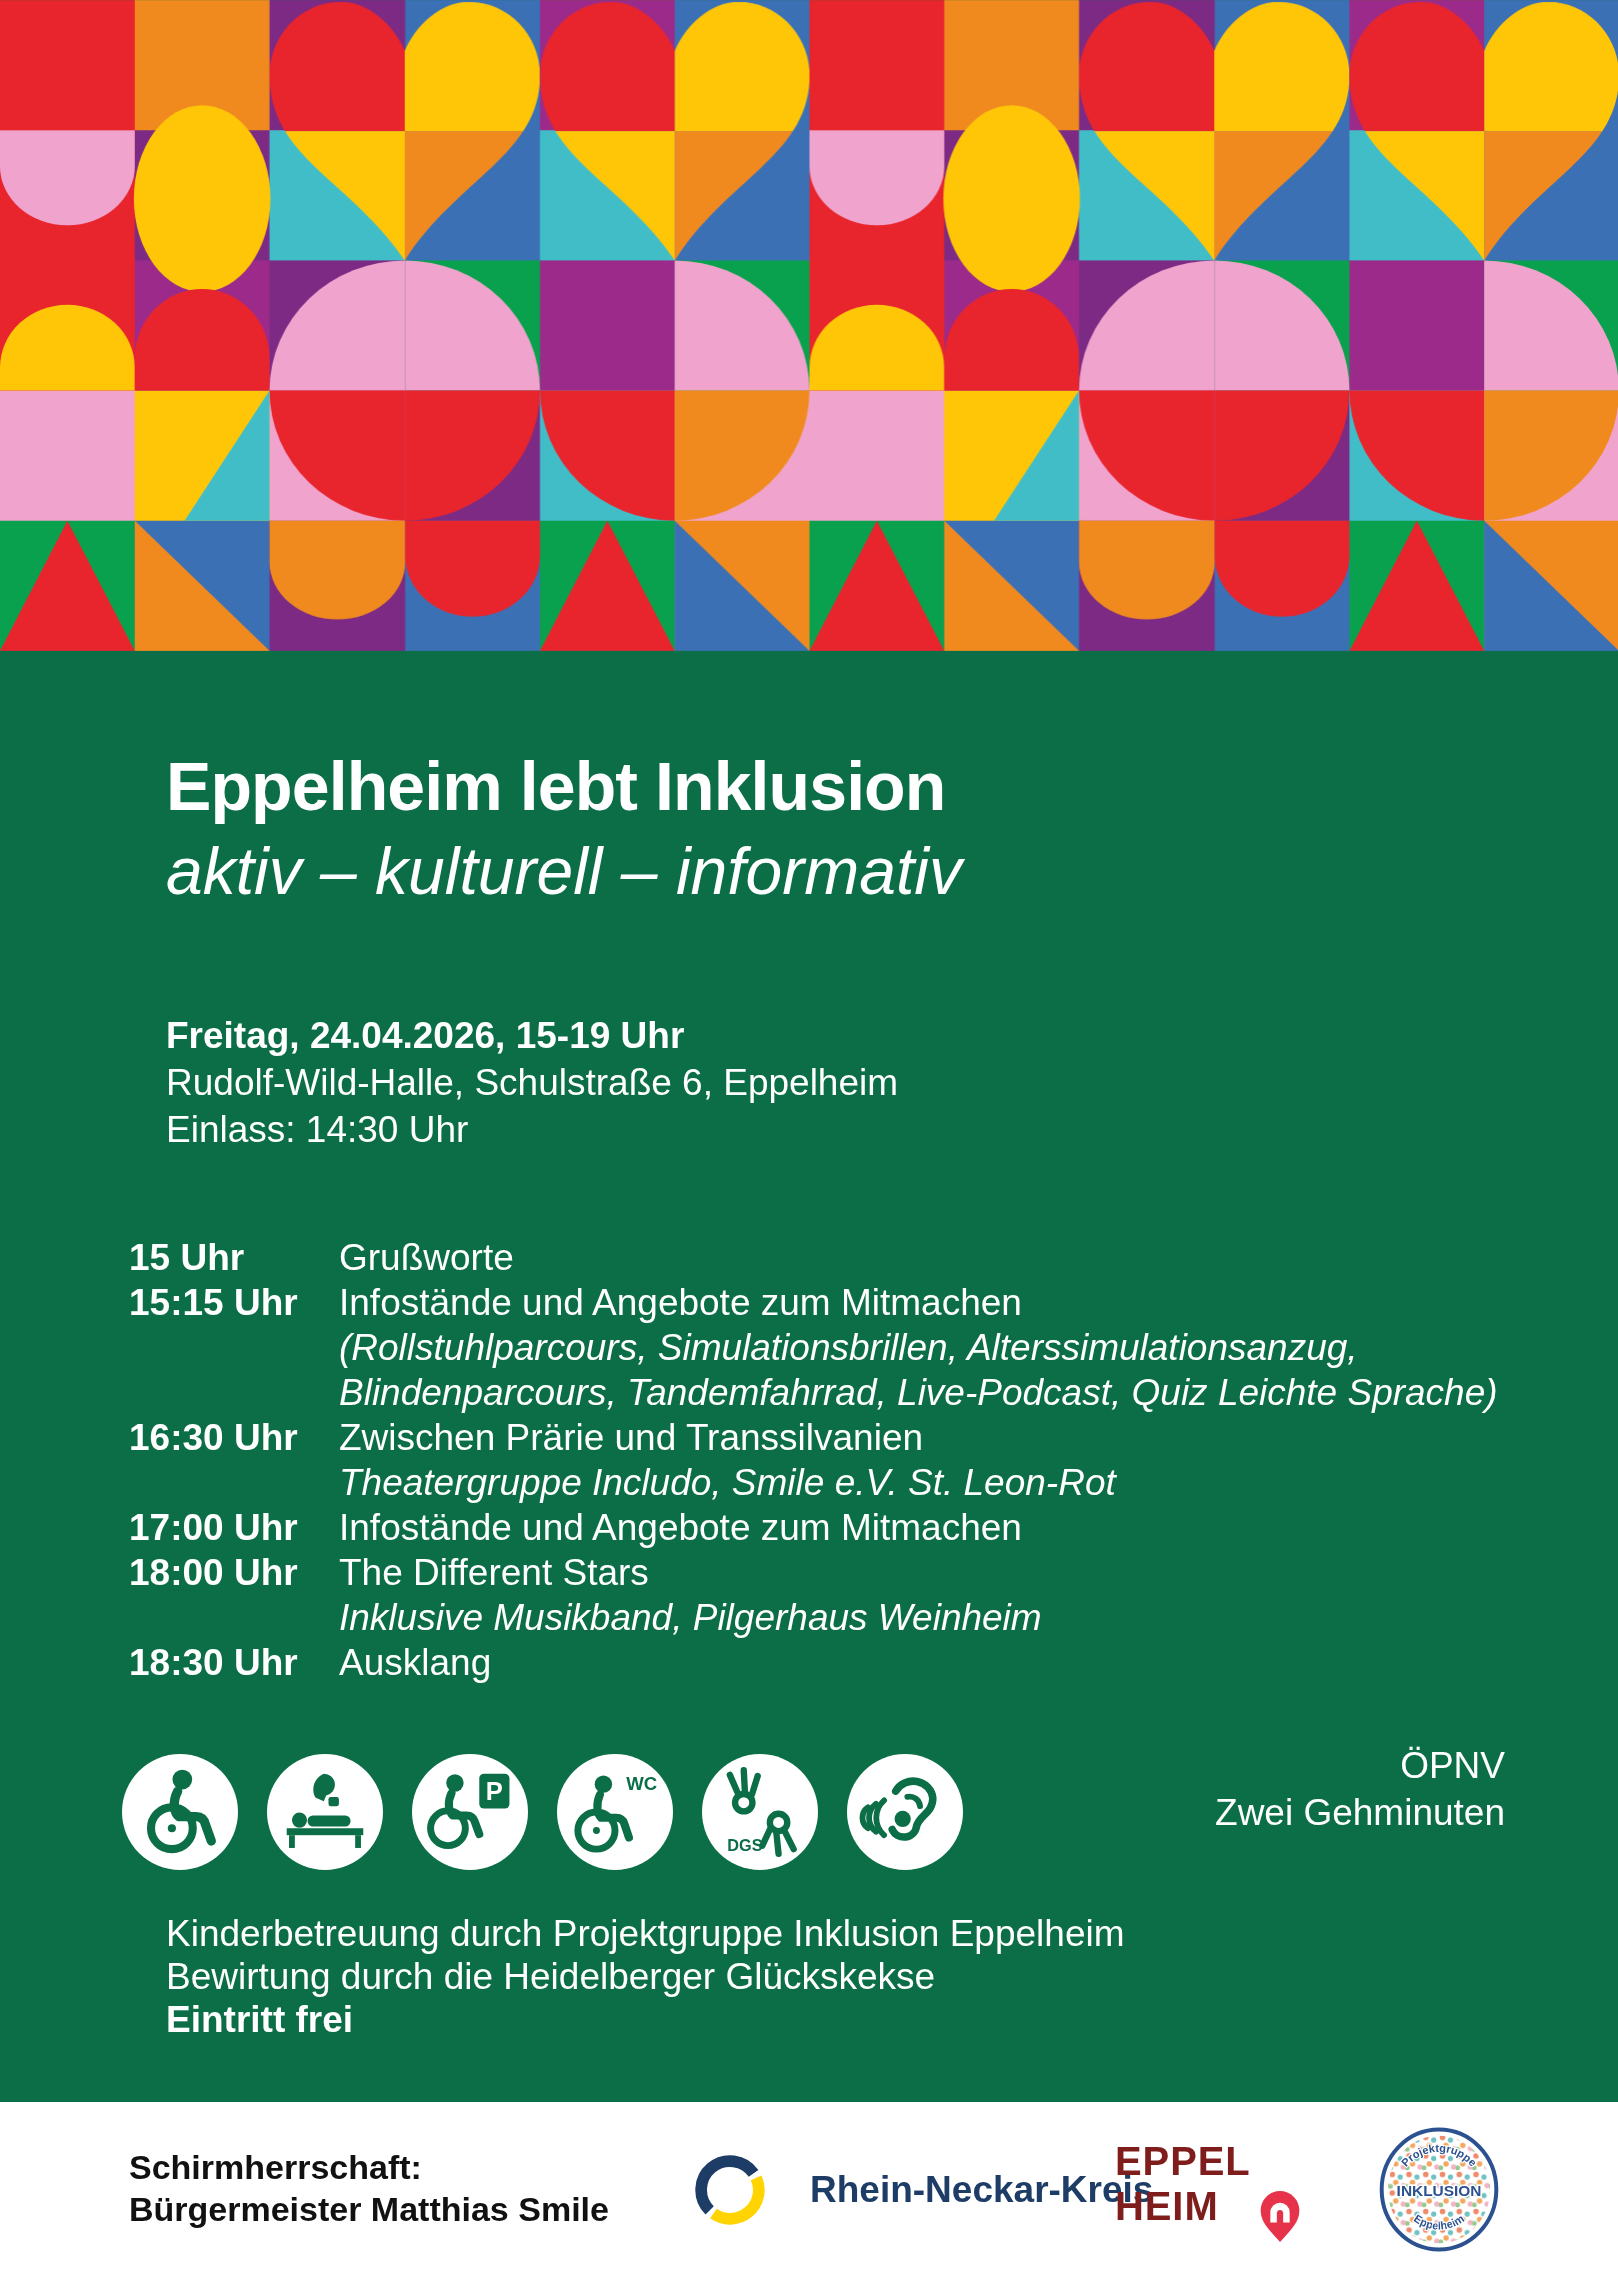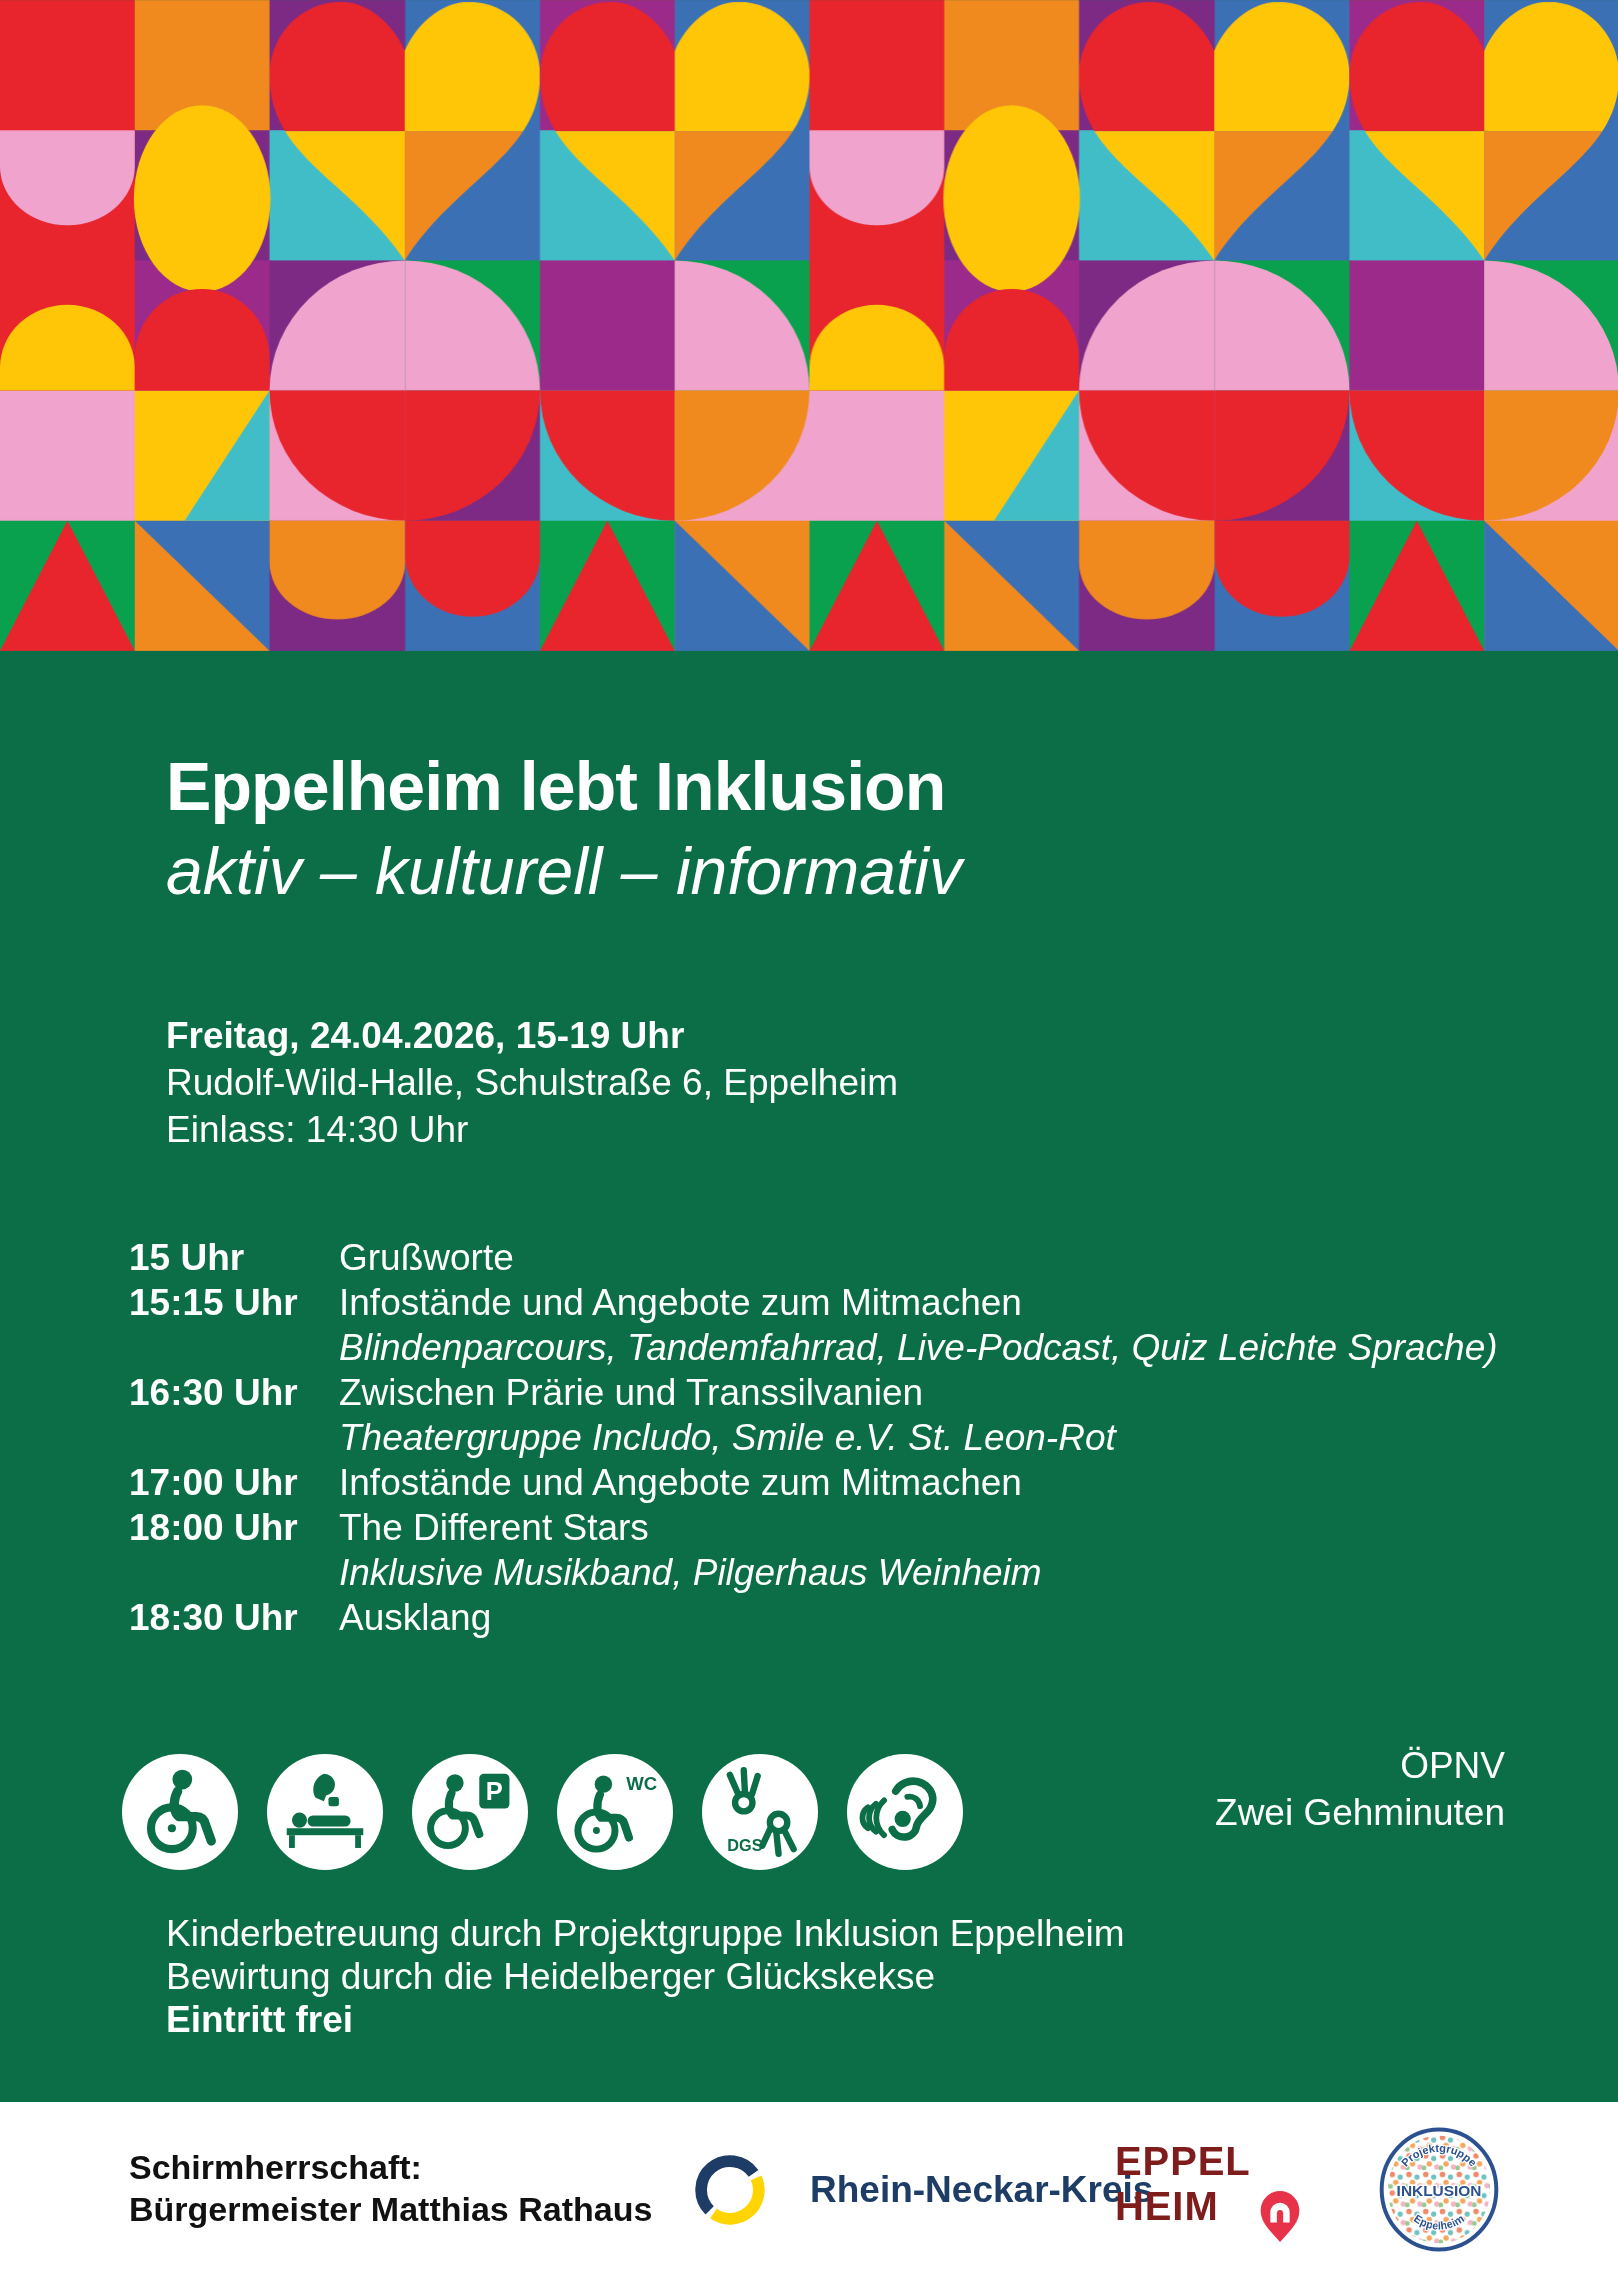--- a/index.html
+++ b/index.html
@@ -157,20 +157,24 @@
     <div class="sched-row">
       <span class="t">15 Uhr</span>
       <span class="d">Grußworte</span>
     </div>
     <div class="sched-row">
       <span class="t">15:15 Uhr</span>
       <span class="d">Infostände und Angebote zum Mitmachen</span>
     </div>
     <div class="sched-row">
       <span class="t"></span>
+      <span class="d it">(Rollstuhlparcours, Simulationsbrillen, Alterssimulationsanzug,</span>
+    </div>
+    <div class="sched-row">
+      <span class="t"></span>
       <span class="d it">Blindenparcours, Tandemfahrrad, Live-Podcast, Quiz Leichte Sprache)</span>
     </div>
     <div class="sched-row">
       <span class="t">16:30 Uhr</span>
       <span class="d">Zwischen Prärie und Transsilvanien</span>
     </div>
     <div class="sched-row">
       <span class="t"></span>
       <span class="d it">Theatergruppe Includo, Smile e.V. St. Leon-Rot</span>
     </div>
@@ -262,21 +266,21 @@
 
   <div class="info-block">
     <div class="nowrap">Kinderbetreuung durch Projektgruppe Inklusion Eppelheim</div>
     <div class="nowrap">Bewirtung durch die Heidelberger Glückskekse</div>
     <div class="nowrap b">Eintritt frei</div>
   </div>
 
   <div class="footer">
     <div class="patron">
       <div>Schirmherrschaft:</div>
-      <div>Bürgermeister Matthias Rathaus</div>
+      <div>Bürgermeister Matthias Smile</div>
     </div>
 
     <div class="rnk-logo">
       <svg width="72" height="72" viewBox="-40 -40 80 80">
         <path d="M-22.6 22.6 A32 32 0 1 1 26.2 -18.4" fill="none" stroke="#1d3c66" stroke-width="13"></path>
         <path d="M29 -13.5 A32 32 0 0 1 -18.4 26.2" fill="none" stroke="#ffd400" stroke-width="13"></path>
       </svg>
       <div class="rnk-text nowrap">Rhein-Neckar-Kreis</div>
     </div>
 

